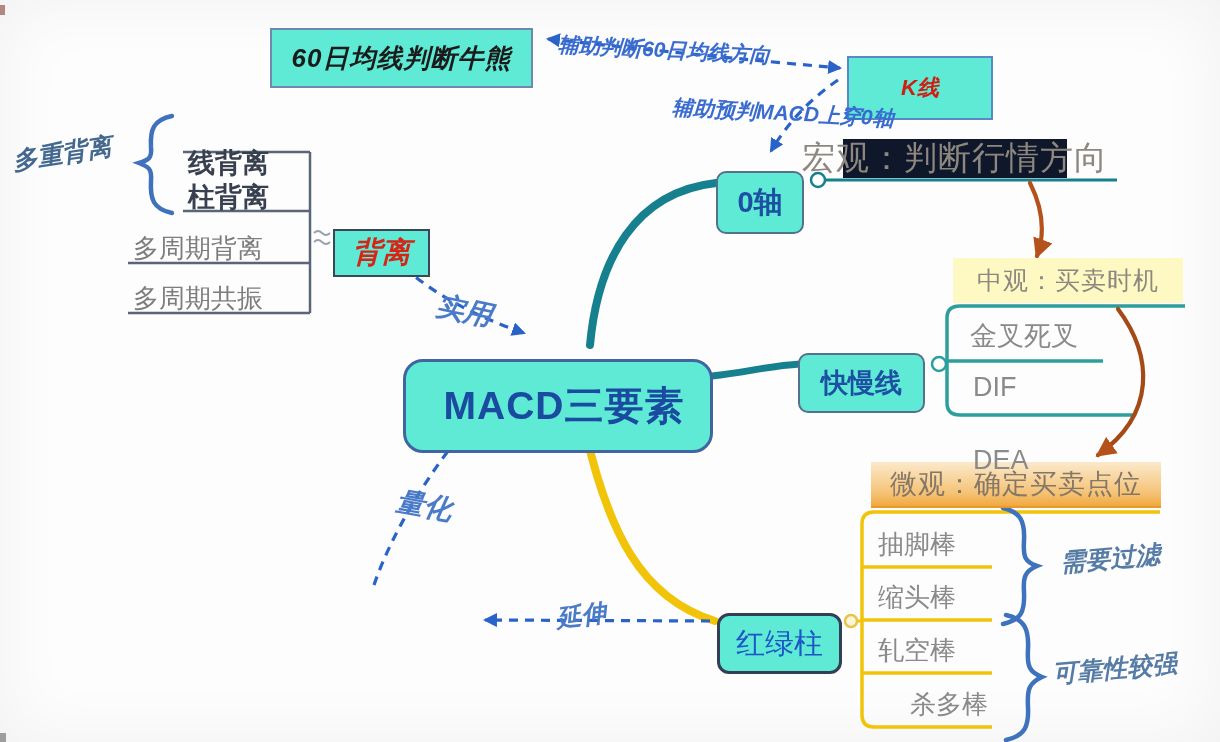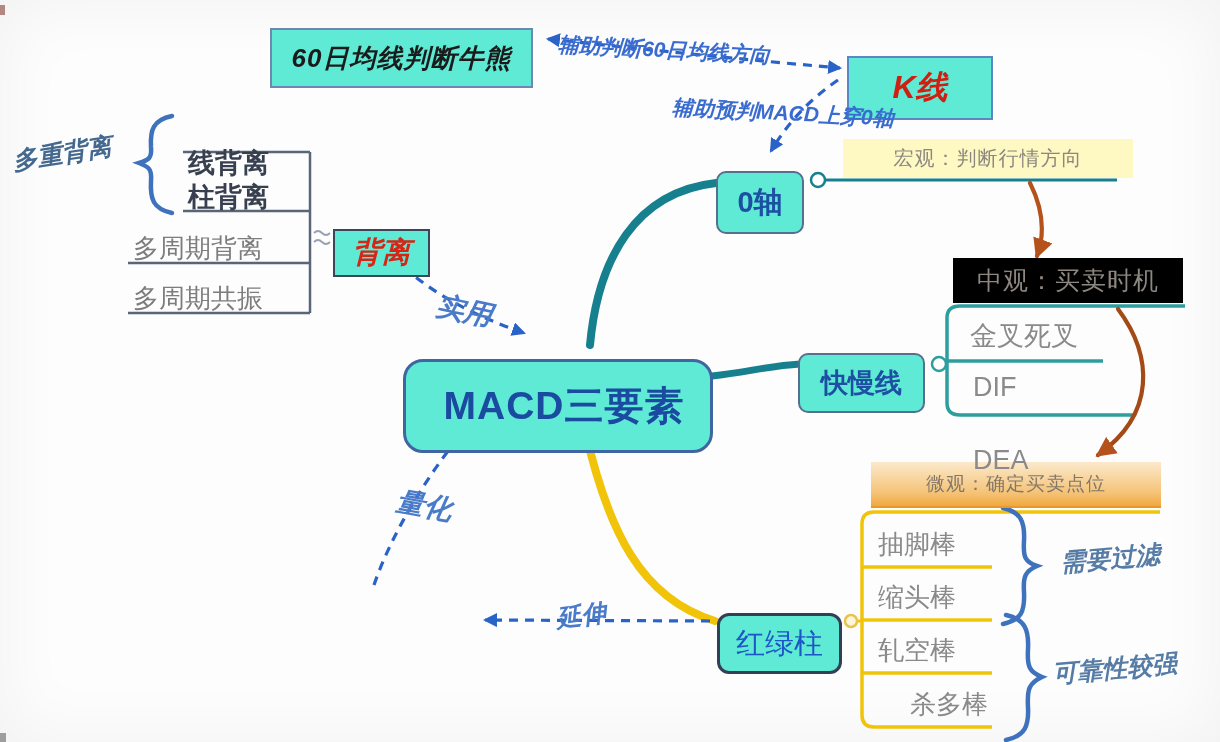--- a/index.html
+++ b/index.html
@@ -10,42 +10,42 @@
   }
   .stage::after{content:"";position:absolute;inset:0;pointer-events:none;
     box-shadow:inset 0 0 70px rgba(0,0,0,.05);}
   svg.layer{position:absolute;left:0;top:0;z-index:1;}
   .abs{position:absolute;z-index:2;white-space:nowrap;}
   .nodebox{display:flex;align-items:center;justify-content:center;background:#5eead4;box-sizing:border-box;margin-top:21px;}
   
   .box-ma60{left:270px;top:7px;width:263px;height:60px;border:2px solid #6e88b0;
     font-size:26px;font-weight:bold;font-style:italic;color:#1b1b1b;letter-spacing:1px;}
   .box-kline{left:847px;top:35px;width:146px;height:64px;border:2px solid #5a87c5;
-    font-size:32px;font-weight:bold;font-style:italic;color:#ce1f12;}
+    font-size:22px;font-weight:bold;font-style:italic;color:#ce1f12;}
   .box-zero{left:716px;top:150px;width:88px;height:63px;border:2.5px solid #55708f;border-radius:10px;
     font-size:29px;font-weight:bold;color:#1d4fa3;}
   .box-root{left:403px;top:338px;width:310px;height:94px;border:3px solid #3f66a0;border-radius:20px;
     font-size:39px;font-weight:bold;color:#1b4ba0;letter-spacing:1px;padding-left:12px;}
   .box-fastslow{left:798px;top:332px;width:127px;height:60px;border:2.5px solid #55708f;border-radius:10px;
     font-size:27px;font-weight:bold;color:#1d4fa3;}
   .box-redgreen{left:717px;top:592px;width:125px;height:61px;border:3px solid #333f55;border-radius:12px;
     font-size:29px;font-weight:normal;color:#1e56c8;}
   .box-div{left:333px;top:208px;width:97px;height:48px;border:2.5px solid #3c4659;
     font-size:29px;font-weight:bold;font-style:italic;color:#d62516;}
   .box-critical{left:152px;top:588px;width:316px;height:58px;border:2px solid #5b7fae;
     font-size:26px;font-style:italic;color:#1f1f1f;letter-spacing:1px;}
   
   .strip{display:flex;align-items:center;justify-content:center;box-sizing:border-box;}
-  .strip-macro{left:843px;top:139px;width:290px;height:39px;background:#fef9c3;
-    font-size:20px;color:#8d877f;letter-spacing:1px;}
-  .strip-meso{left:953px;top:258px;width:230px;height:45px;background:#000000;
+  .strip-macro{left:843px;top:139px;width:224px;height:39px;background:#0f172a;
+    font-size:33px;color:#8d877f;letter-spacing:1px;}
+  .strip-meso{left:953px;top:258px;width:230px;height:45px;background:#fef9c3;
     font-size:25px;color:#8d877f;letter-spacing:1px;}
   .strip-micro{left:871px;top:462px;width:290px;height:46px;
     background:linear-gradient(180deg,#fbe9cb 0%,#f5c377 70%,#f0a93e 100%);
-    border-bottom:2px solid #e9992b;font-size:19px;color:#857766;letter-spacing:1px;}
+    border-bottom:2px solid #e9992b;font-size:27px;color:#857766;letter-spacing:1px;}
   
   .dark-item{font-size:27px;font-weight:bold;color:#38404f;}
   .gray-item{font-size:26px;color:#7d7d7d;}
   .gray-item2{font-size:26px;color:#8a8a8a;}
   .difdea{font-size:27px;color:#8a8a8a;display:flex;gap:42px;flex-direction:column;}
   
   .hand{font-style:italic;color:#3a6cd0;font-weight:bold;}
   .hand-big{font-style:italic;color:#4a7bc8;font-weight:bold;}
   .hand-steel{font-style:italic;color:#567ca6;font-weight:bold;}
   .artifact{position:absolute;z-index:3;opacity:.55;}

